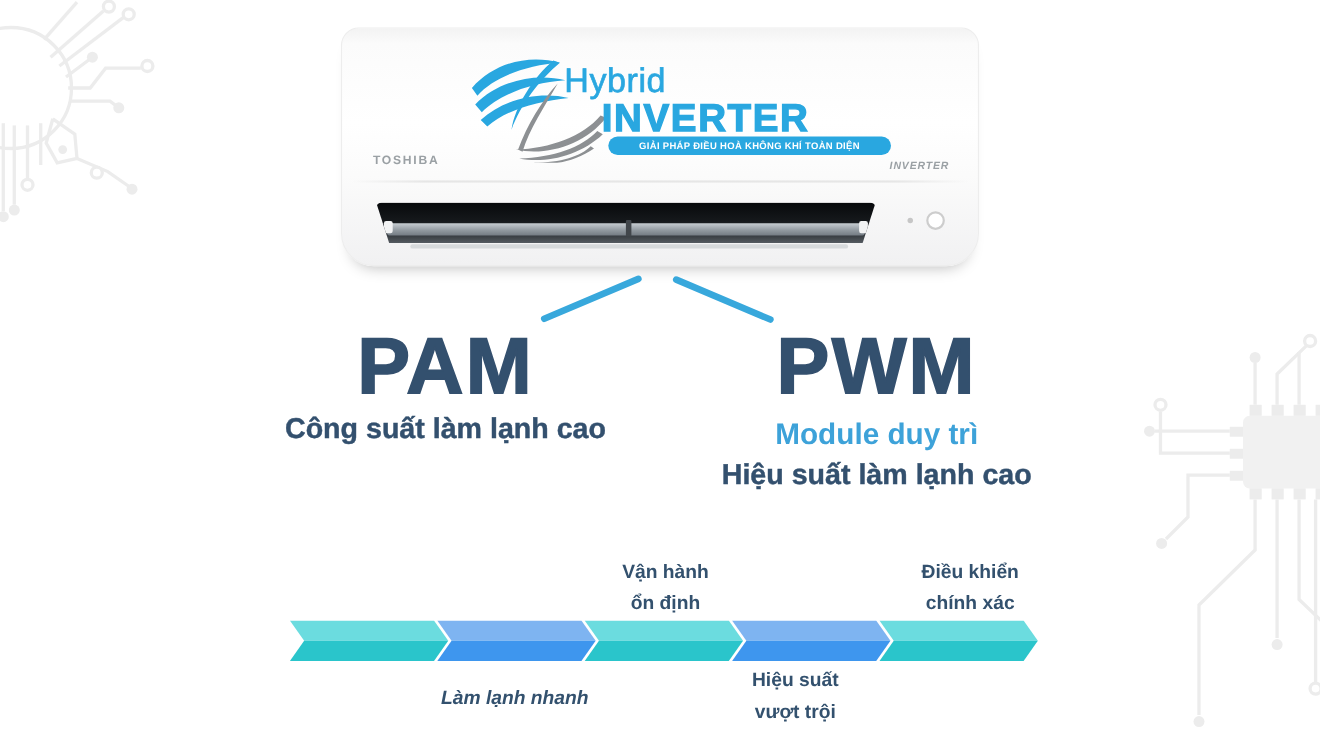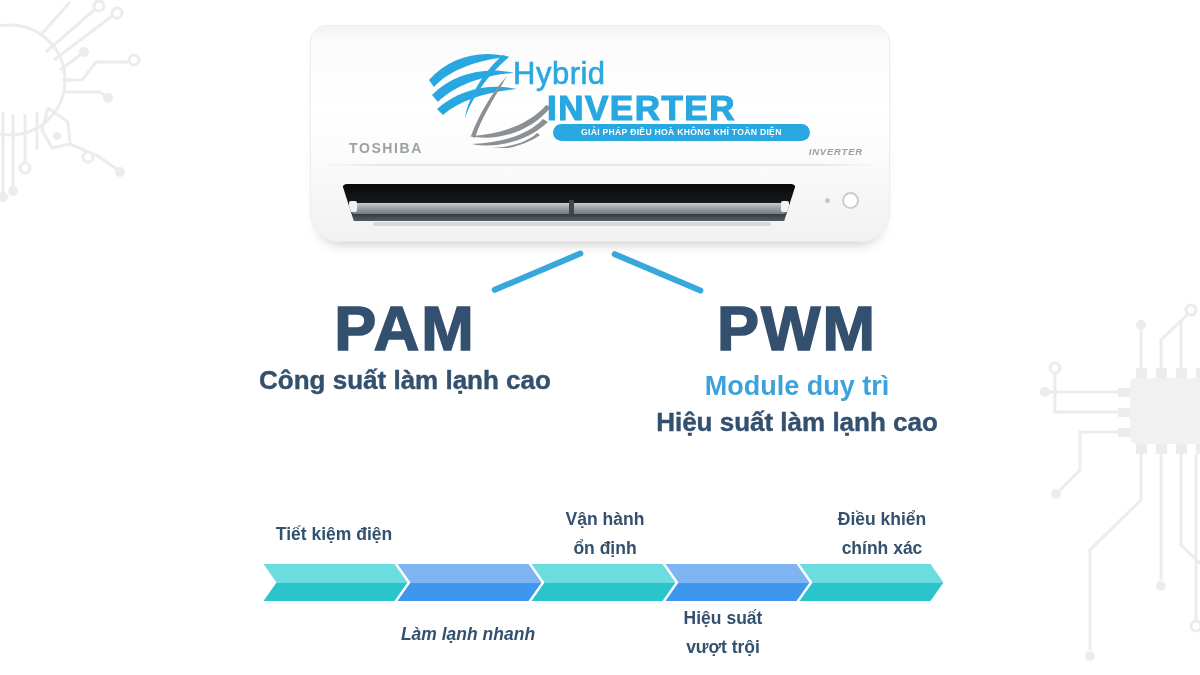--- a/index.html
+++ b/index.html
@@ -14,21 +14,21 @@
   
   .ac-unit{
     position:absolute;left:310px;top:25px;width:578px;height:215px;
     background:linear-gradient(180deg,#f3f3f3 0px,#fbfbfb 14px,#ffffff 40%,#fbfbfb 62%,#f1f1f2 100%);
     border:1px solid #ededed;
     border-radius:16px 16px 30px 30px;
     box-shadow:0 10px 14px -10px rgba(0,0,0,.28);
   }
   .ac-seam{position:absolute;left:8px;right:8px;top:138px;height:2px;
     background:linear-gradient(90deg,rgba(0,0,0,0),#e6e6e6 12%,#e6e6e6 88%,rgba(0,0,0,0));}
-  .toshiba{position:absolute;left:38px;top:114px;font-size:14px;font-weight:700;letter-spacing:1.6px;color:#9aa0a4;}
+  .toshiba{position:absolute;left:28px;top:114px;font-size:11px;font-weight:700;letter-spacing:1.6px;color:#9aa0a4;}
   .inverter-side{position:absolute;right:26px;top:120px;font-size:9.5px;font-style:italic;font-weight:700;letter-spacing:.8px;color:#9aa0a4;}
   .vent{position:absolute;left:31px;top:158px;width:454px;height:37px;
     background:linear-gradient(180deg,#07090b 0%,#15181b 45%,#272c30 72%,#565c62 100%);
     border-radius:5px 5px 9px 9px;
     clip-path:polygon(0 0,100% 0,97.4% 100%,2.6% 100%);}
   .louver{position:absolute;left:10px;right:10px;bottom:7px;height:11px;border-radius:2px;
     background:linear-gradient(180deg,#c6ccd1,#8f979e 60%,#747c84);}
   .knob{position:absolute;bottom:9px;width:8px;height:11px;background:#f2f3f4;border-radius:2px;}
   .knob-l{left:7px;} .knob-r{right:7px;}
   .vent-mid{position:absolute;left:50%;bottom:6px;width:5px;height:15px;background:#41464b;border-radius:1px;}
@@ -48,21 +48,21 @@
 
   
   .connector{position:absolute;height:6px;border-radius:3px;background:#38a8dc;}
   .connector-left{left:492px;top:288px;width:99px;transform:rotate(-23deg);transform-origin:0 50%;}
   .connector-right{left:612px;top:250px;width:99px;transform:rotate(23deg);transform-origin:0 50%;}
 
   
   .module{position:absolute;width:320px;text-align:center;color:#33506e;}
   .module-pam{left:245px;top:297px;}
   .module-pwm{left:637px;top:297px;}
-  .module-title{font-size:63px;line-height:1;font-weight:800;letter-spacing:2px;-webkit-text-stroke:1.6px #34506e;}
+  .module-title{font-size:72px;line-height:1;font-weight:800;letter-spacing:2px;-webkit-text-stroke:1.6px #34506e;}
   .module-sub{margin-top:11px;font-size:27px;font-weight:700;color:#3da2d9;}
   .module-desc{margin-top:5px;font-size:26px;font-weight:700;-webkit-text-stroke:.4px #33506e;}
 
   
   #chevron-bar{position:absolute;left:262px;top:564px;}
   .bar-label{position:absolute;transform:translateX(-50%);text-align:center;
     font-size:17.5px;font-weight:700;color:#33516e;line-height:29px;white-space:nowrap;}
   .bar-label span{display:block;}
   .tl-1{left:334px;top:520px;}
   .tl-2{left:605px;top:505px;}
@@ -176,24 +176,20 @@
     <div class="module-title">PAM</div>
     <div class="module-desc">Công suất làm lạnh cao</div>
   </div>
 
   <div class="module module-pwm">
     <div class="module-title">PWM</div>
     <div class="module-sub">Module duy trì</div>
     <div class="module-desc">Hiệu suất làm lạnh cao</div>
   </div>
 
-  <div class="bar-label tl-1">
-    <span>Tiết kiệm điện</span>
-    <span></span>
-  </div>
   <div class="bar-label tl-2">
     <span>Vận hành</span>
     <span>ổn định</span>
   </div>
   <div class="bar-label tl-3">
     <span>Điều khiển</span>
     <span>chính xác</span>
   </div>
 
   <svg id="chevron-bar" width="683" height="37">

